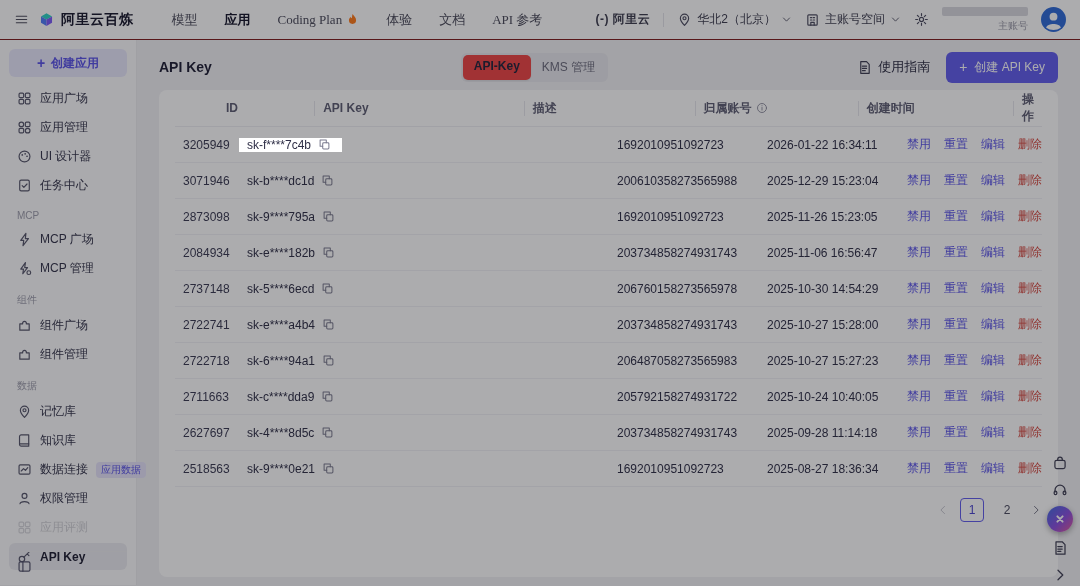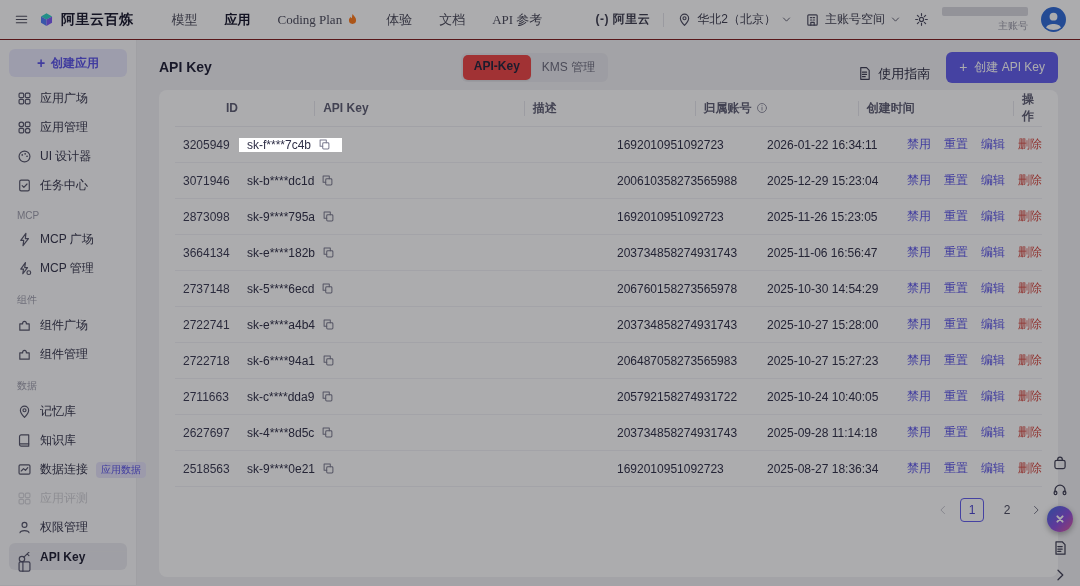--- a/index.html
+++ b/index.html
@@ -47,21 +47,21 @@
                     border-top:1px solid #ededf0; padding:7px 8px 0; color:#50506a; }
 
   
   .main { flex:1; padding:8px 22px 0; display:flex; flex-direction:column; min-width:0; }
   .main-head { display:flex; align-items:center; height:38px; }
   .page-title { font-size:14px; font-weight:bold; color:#1d1d33; }
   .flex-sp { flex:1; }
   .seg { display:flex; background:#e9e9ee; border-radius:6px; padding:2px; font-size:12px; color:#6a6a7c; }
   .seg-item { padding:4px 11px; border-radius:5px; cursor:pointer; white-space:nowrap; }
   .seg-item.active { background:#ef4444; color:#23233a; font-weight:bold; box-shadow:0 1px 2px rgba(0,0,0,.08); }
-  .head-right { display:flex; align-items:flex-end; gap:16px; }
+  .head-right { display:flex; align-items:center; gap:16px; }
   .guide { display:flex; align-items:center; gap:6px; font-size:13px; color:#2c2c42; cursor:pointer; }
   .guide .icn { color:#3c3c52; }
   .create-key-btn { background:#615ced; color:#fff; border-radius:6px; padding:7px 13px;
                     font-size:12px; display:flex; align-items:center; gap:7px; cursor:pointer; }
   .plus { font-size:14px; line-height:1; }
 
   .card { background:#fff; border-radius:8px; margin:4px 0 8px; flex:1;
           padding:0 16px; display:flex; flex-direction:column; overflow:hidden; }
   .thead { display:flex; align-items:center; height:37px; font-size:12px; color:#5c5c72;
            font-weight:bold; border-bottom:1px solid #efeff3; }
@@ -310,39 +310,39 @@
           <div class="side-item">
             <span class="icn">
               <svg width="15" height="15" viewBox="0 0 16 16" fill="none" stroke="currentColor" stroke-width="1.25" stroke-linecap="round" stroke-linejoin="round">
                 <rect x="2.2" y="3" width="11.6" height="10" rx="1.3"></rect>
                 <path d="M4.5 9.6 7 7l2 2 2.5-3"></path>
               </svg>
             </span>
             <span>数据连接</span>
             <span class="badge">应用数据</span>
           </div>
+          <div class="side-item">
+            <span class="icn">
+              <svg width="15" height="15" viewBox="0 0 16 16" fill="none" stroke="currentColor" stroke-width="1.25" stroke-linecap="round" stroke-linejoin="round">
+                <circle cx="8" cy="5.2" r="2.6"></circle>
+                <path d="M3.2 13.6c.5-3 9.1-3 9.6 0"></path>
+              </svg>
+            </span>
+            <span>权限管理</span>
+          </div>
           <div class="side-item faded">
             <span class="icn">
               <svg width="15" height="15" viewBox="0 0 16 16" fill="none" stroke="currentColor" stroke-width="1.25" stroke-linecap="round" stroke-linejoin="round">
                 <rect x="2.2" y="2.2" width="4.9" height="4.9" rx="1.2"></rect>
                 <rect x="8.9" y="2.2" width="4.9" height="4.9" rx="1.2"></rect>
                 <rect x="2.2" y="8.9" width="4.9" height="4.9" rx="1.2"></rect>
                 <rect x="8.9" y="8.9" width="4.9" height="4.9" rx="1.2"></rect>
               </svg>
             </span>
             <span>应用评测</span>
-          </div>
-          <div class="side-item">
-            <span class="icn">
-              <svg width="15" height="15" viewBox="0 0 16 16" fill="none" stroke="currentColor" stroke-width="1.25" stroke-linecap="round" stroke-linejoin="round">
-                <circle cx="8" cy="5.2" r="2.6"></circle>
-                <path d="M3.2 13.6c.5-3 9.1-3 9.6 0"></path>
-              </svg>
-            </span>
-            <span>权限管理</span>
           </div>
           <div class="side-item active">
             <span class="icn">
               <svg width="15" height="15" viewBox="0 0 16 16" fill="none" stroke="currentColor" stroke-width="1.25" stroke-linecap="round" stroke-linejoin="round">
                 <circle cx="5.3" cy="10.7" r="2.9"></circle>
                 <path d="M7.4 8.6 13 3M10.8 5.2l1.9 1.9"></path>
               </svg>
             </span>
             <span>API Key</span>
           </div>
@@ -469,21 +469,21 @@
               <div class="td w-acct">1692010951092723</div>
               <div class="td w-time">2025-11-26 15:23:05</div>
               <div class="td w-act actions">
                 <span class="action-link">禁用</span>
                 <span class="action-link">重置</span>
                 <span class="action-link">编辑</span>
                 <span class="action-link danger">删除</span>
               </div>
             </div>
             <div class="trow">
-              <div class="td w-id">3664134</div>
+              <div class="td w-id">2084934</div>
               <div class="td w-key"><span class="key-wrap">
                   <span>sk-e****182b</span>
                   <span class="icn copy-btn">
                     <svg width="13" height="13" viewBox="0 0 16 16" fill="none" stroke="currentColor" stroke-width="1.25" stroke-linecap="round" stroke-linejoin="round">
                       <rect x="5.8" y="5.8" width="7.6" height="7.6" rx="1.2"></rect>
                       <path d="M10.2 5.8V2.6H2.6v7.6h3.2"></path>
                     </svg>
                   </span>
                 </span></div>
               <div class="td w-desc"></div>

